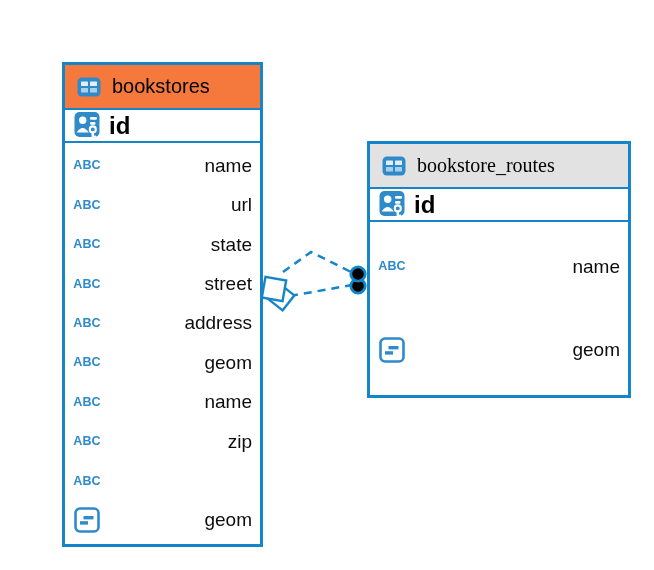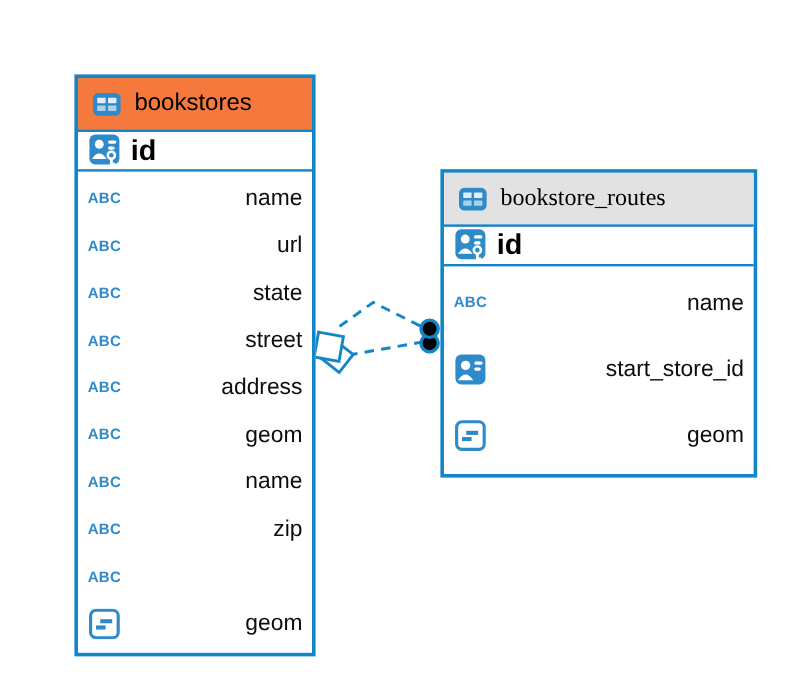--- a/index.html
+++ b/index.html
@@ -182,32 +182,20 @@
         <div class="rows">
           <div class="row">
             <span class="icon-box">
               <span class="abc">ABC</span>
             </span>
             <span class="col-name">name</span>
           </div>
           <div class="row">
             <span class="icon-box">
               <svg width="26" height="26" viewBox="0 0 26 26">
-    <rect x="0.5" y="0.5" width="25" height="25" rx="5" fill="#2e8ac9"></rect>
-    <circle cx="9" cy="9.5" r="3.9" fill="#fff"></circle>
-    <path d="M2.6 21.8 Q9 12.3 15.4 21.8 Z" fill="#fff"></path>
-    <rect x="16.2" y="6.2" width="7" height="2.7" rx="1.3" fill="#fff"></rect>
-    <rect x="16.2" y="11.2" width="5.5" height="2.7" rx="1.3" fill="#fff"></rect>
-              </svg>
-            </span>
-            <span class="col-name">start_store_id</span>
-          </div>
-          <div class="row">
-            <span class="icon-box">
-              <svg width="26" height="26" viewBox="0 0 26 26">
     <rect x="1.5" y="1.5" width="23" height="23" rx="4.5" fill="none" stroke="#2e8ac9" stroke-width="2.6"></rect>
     <rect x="9.5" y="9" width="10" height="3.4" fill="#2e8ac9"></rect>
     <rect x="6" y="14.2" width="8" height="3.4" fill="#2e8ac9"></rect>
               </svg>
             </span>
             <span class="col-name">geom</span>
           </div>
         </div>
       </div>
     </div>

